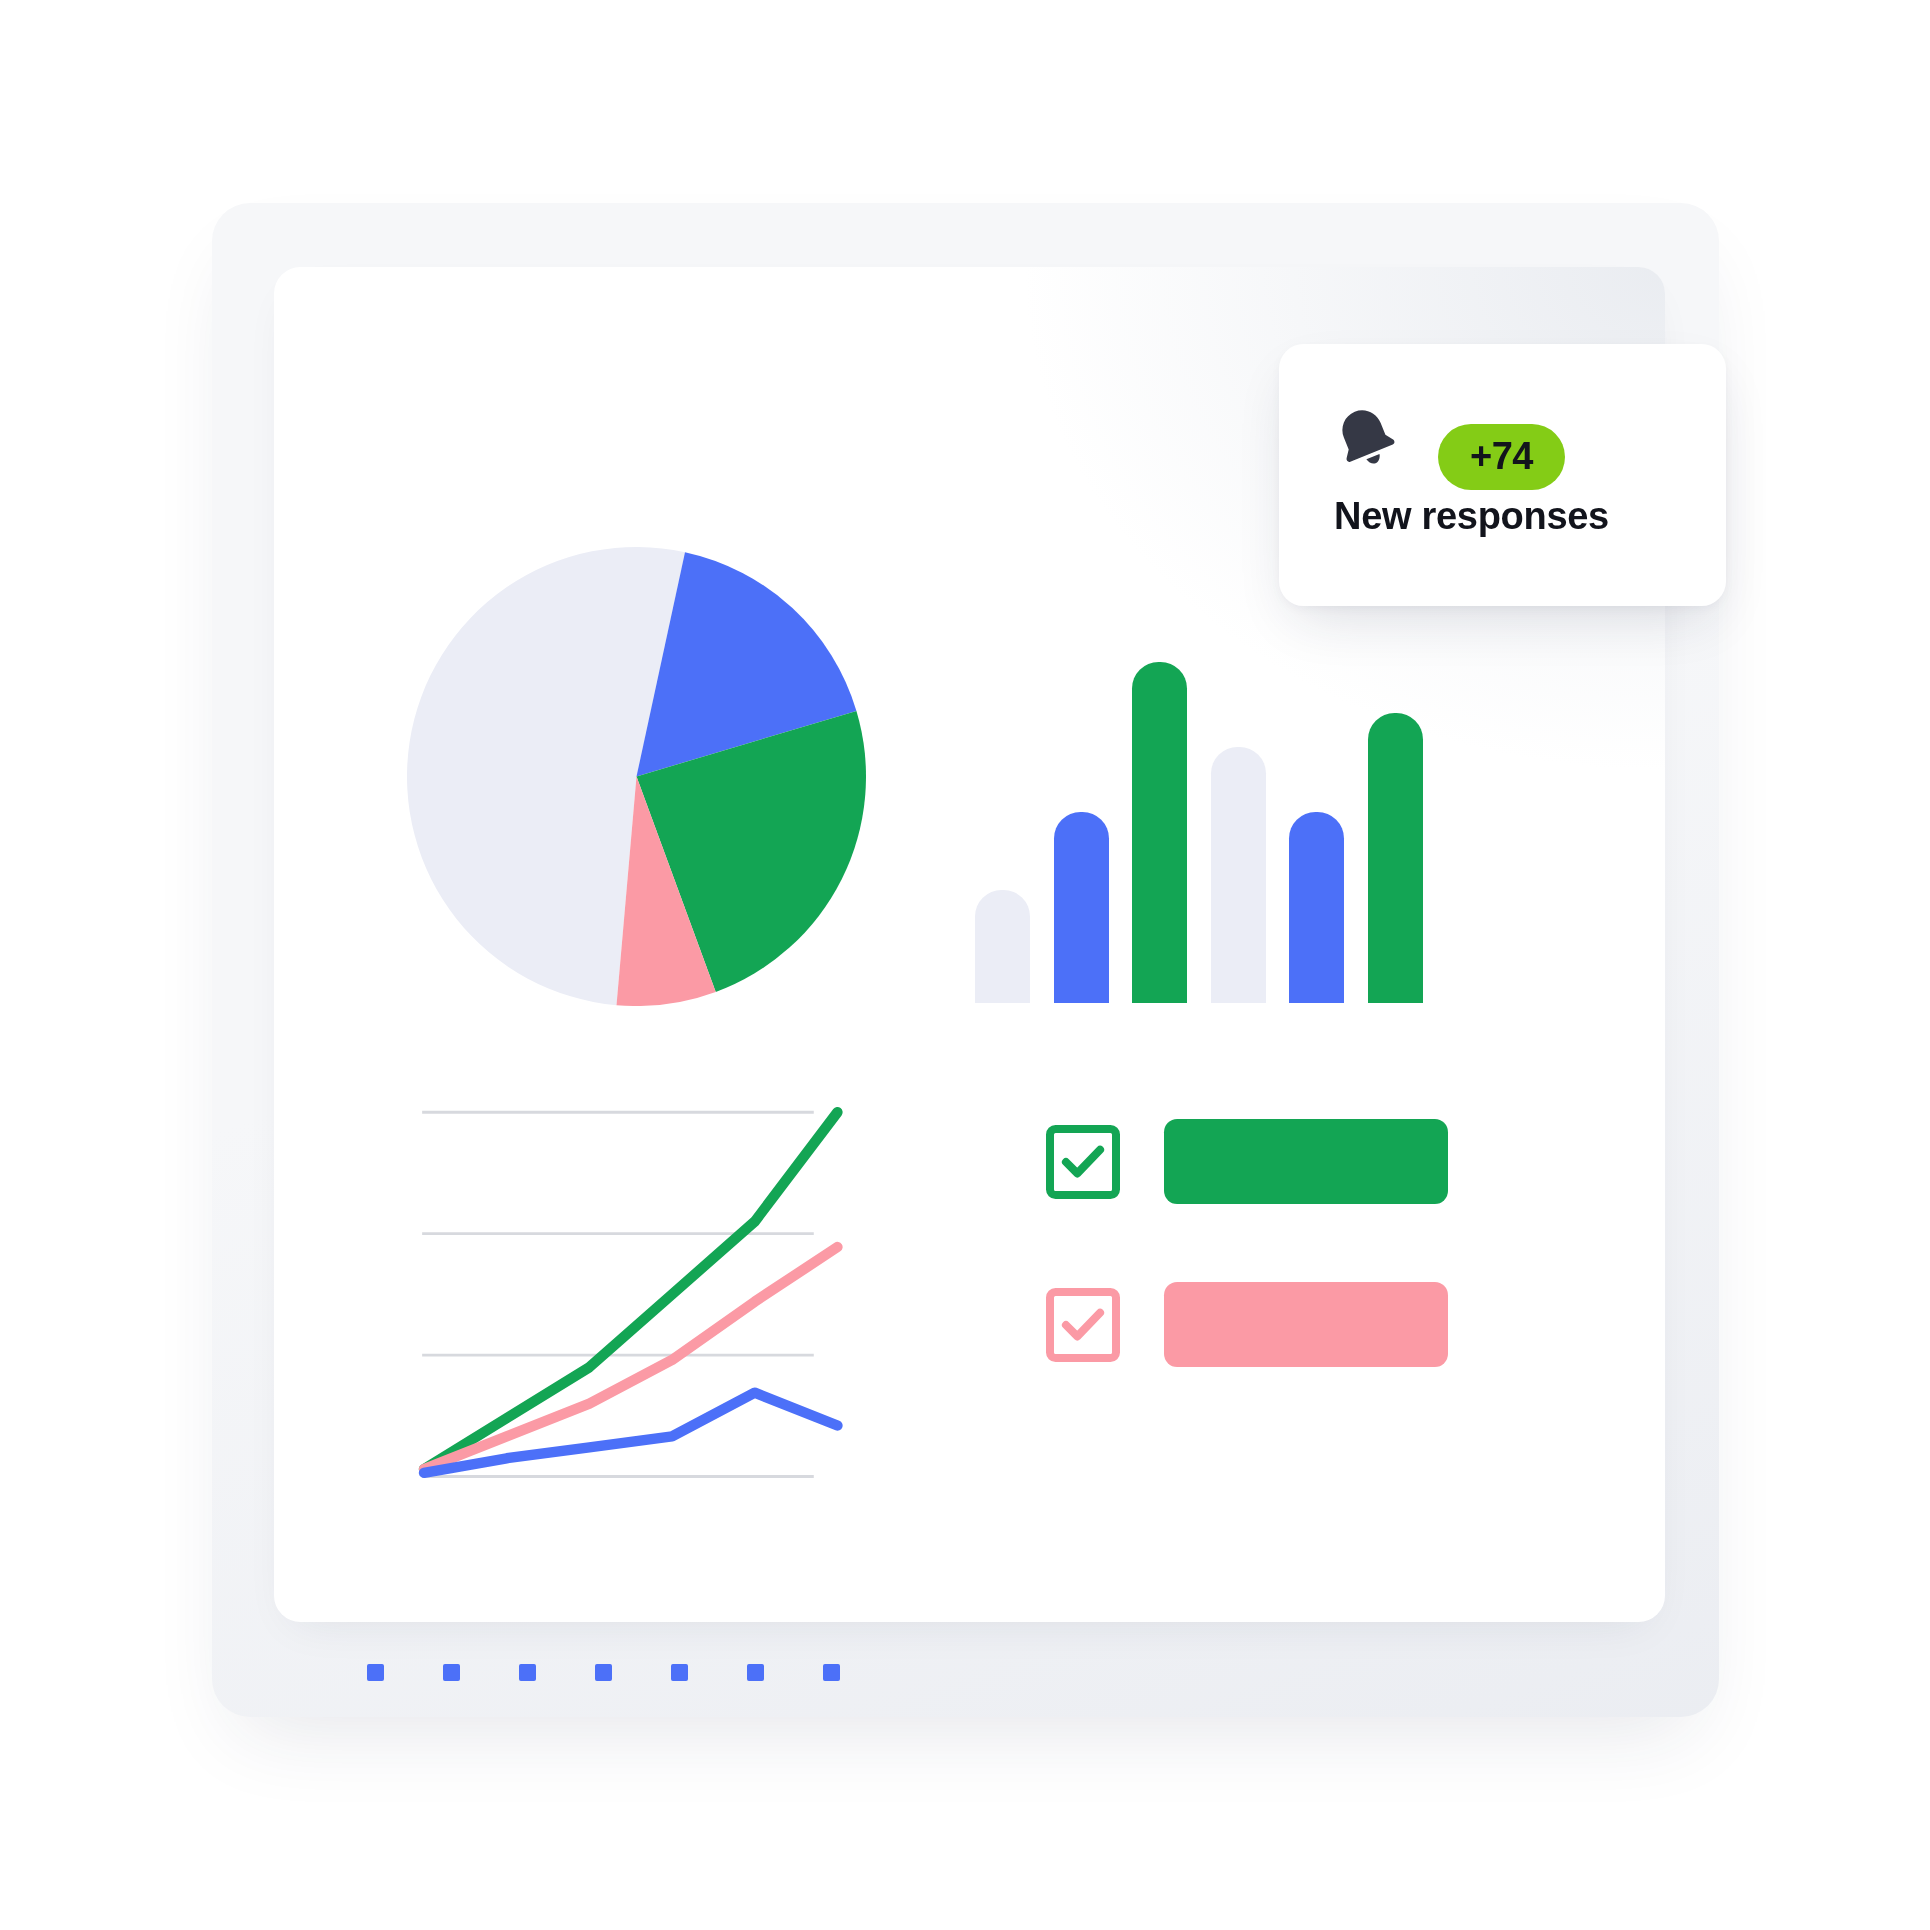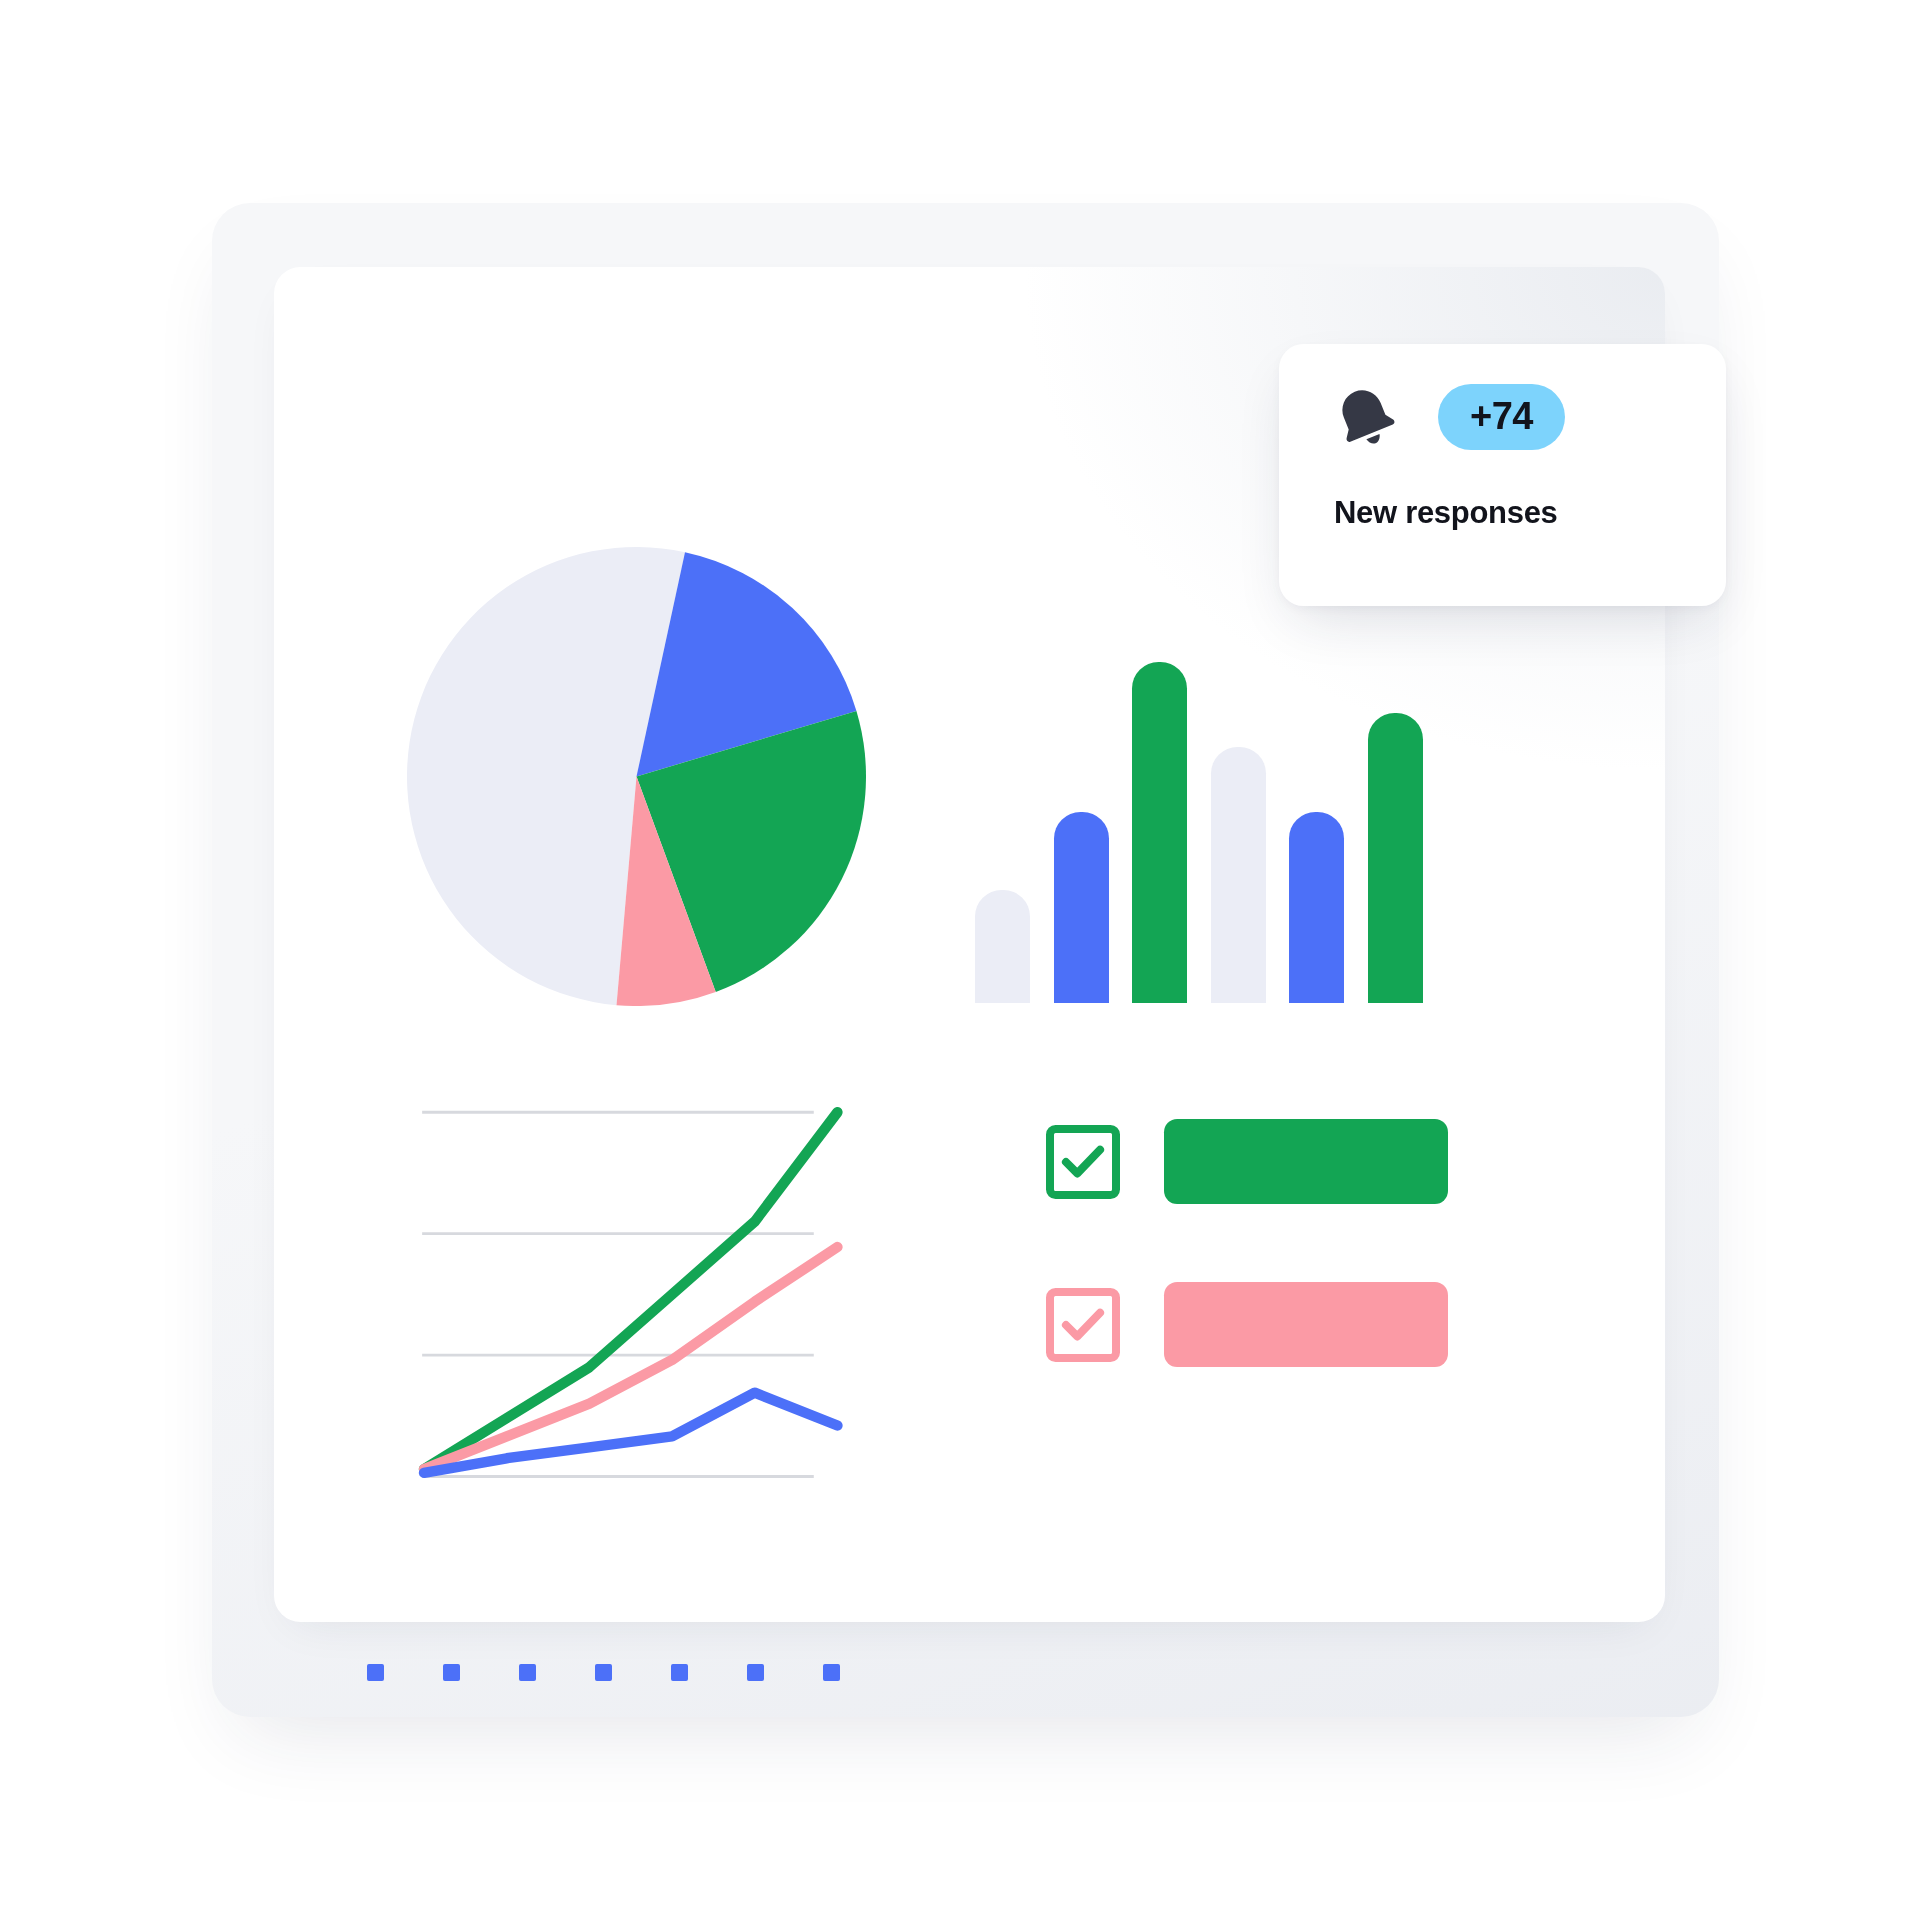--- a/index.html
+++ b/index.html
@@ -100,34 +100,35 @@
     display: flex;
     align-items: center;
     gap: 40px;
   }
   .bell-icon {
     width: 66px;
     height: 66px;
     display: block;
   }
   .count-pill {
-    background: #7dd3fc;
+    background: #84cc16;
     border-radius: 945px;
     padding: 13.2px 32px 15px;
     font-size: 38px;
     font-weight: 700;
     color: #12141c;
     line-height: 1;
     letter-spacing: -0.5px;
+    margin-top: 40px;
   }
   .notif-label {
     position: absolute;
     left: 55px;
     top: 151px;
-    font-size: 31px;
+    font-size: 38px;
     font-weight: 700;
     color: #12141c;
     letter-spacing: -0.3px;
     white-space: nowrap;
   }
 
   
   .pie-wrap {
     position: absolute;
     left: 407px;

